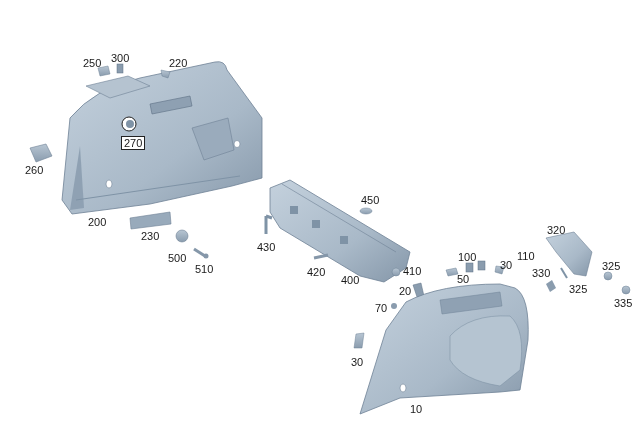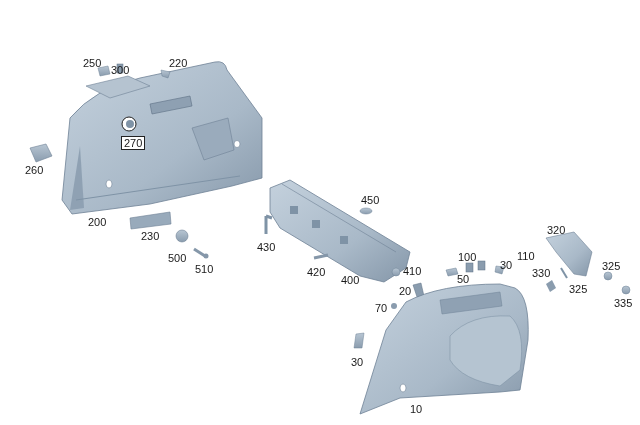--- a/index.html
+++ b/index.html
@@ -125,21 +125,21 @@
   <g>
         <circle cx="608" cy="276" r="4" fill="url(#g2)" stroke="#6f8296" stroke-width="0.5"></circle>
       </g>
   <g>
         <circle cx="626" cy="290" r="4" fill="url(#g2)" stroke="#6f8296" stroke-width="0.5"></circle>
       </g>
 </svg>
 
   <div id="labels">
       <div class="lbl" style="left: 83px; top: 57px;">250</div>
-      <div class="lbl" style="left: 111px; top: 52px; margin-top: 12px;">300</div>
+      <div class="lbl" style="left: 111px; top: 52px;">300</div>
       <div class="lbl" style="left: 169px; top: 57px;">220</div>
       <div class="lbl boxed" style="left: 121px; top: 136px;">270</div>
       <div class="lbl" style="left: 25px; top: 164px;">260</div>
       <div class="lbl" style="left: 88px; top: 216px;">200</div>
       <div class="lbl" style="left: 141px; top: 230px;">230</div>
       <div class="lbl" style="left: 168px; top: 252px;">500</div>
       <div class="lbl" style="left: 195px; top: 263px;">510</div>
       <div class="lbl" style="left: 257px; top: 241px;">430</div>
       <div class="lbl" style="left: 307px; top: 266px;">420</div>
       <div class="lbl" style="left: 341px; top: 274px;">400</div>

